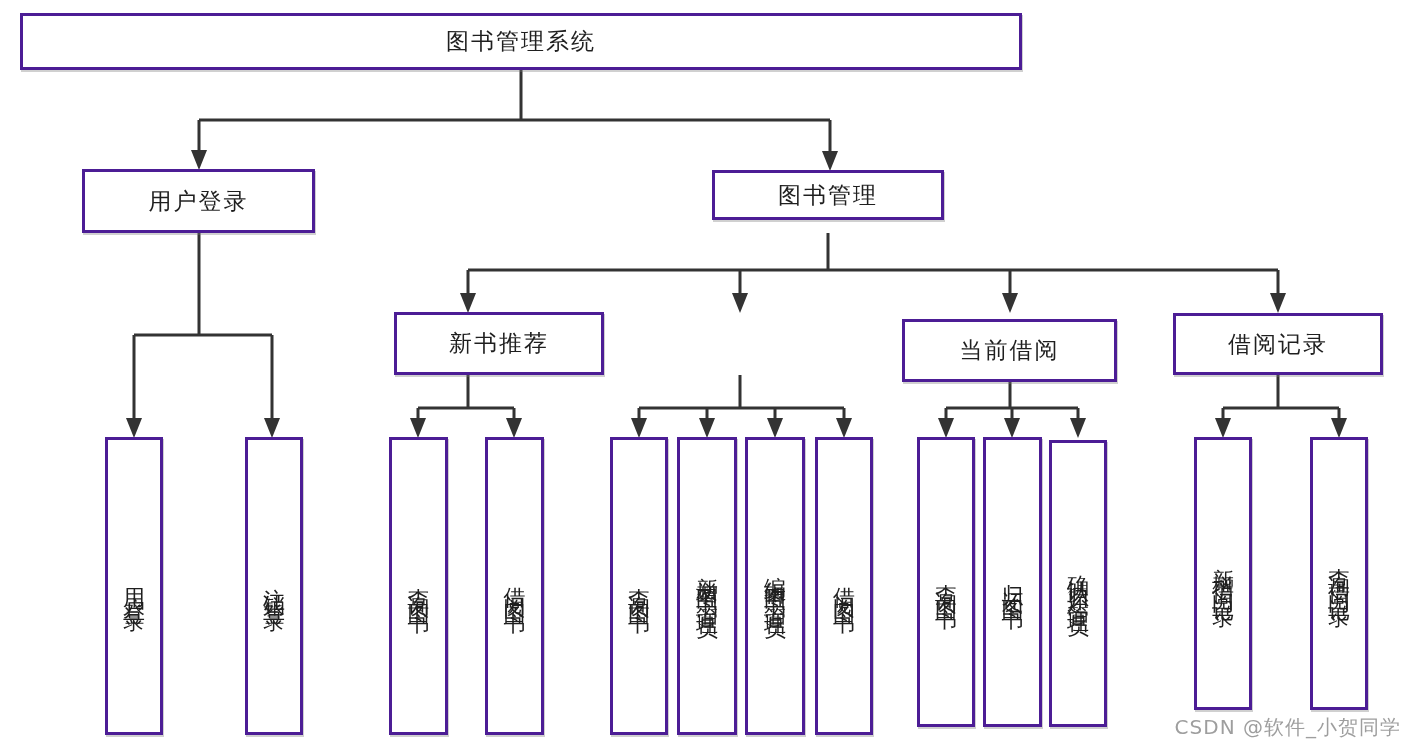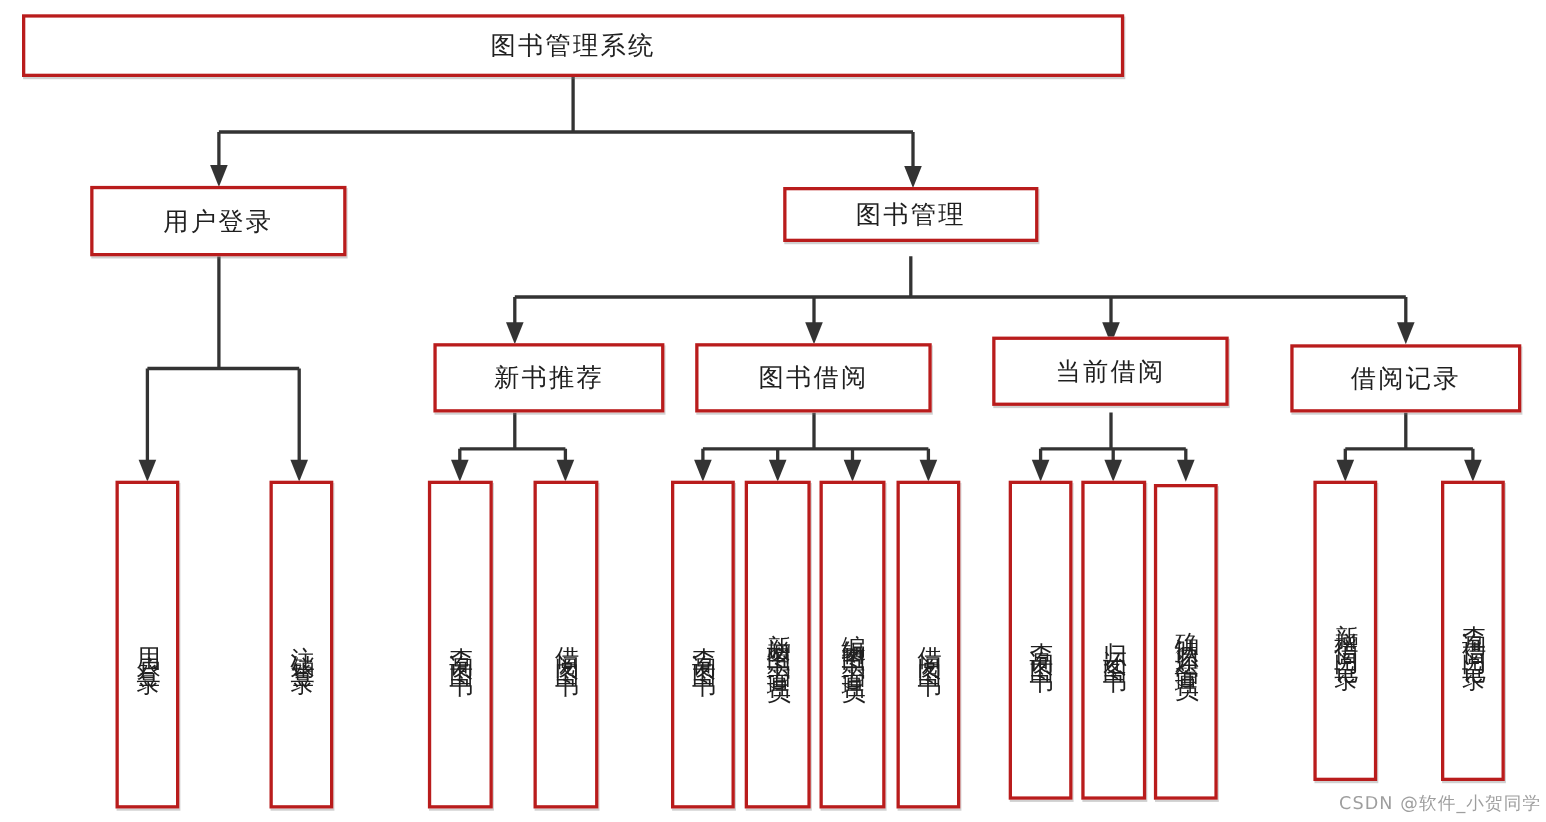--- a/index.html
+++ b/index.html
@@ -13,21 +13,21 @@
     position: relative;
     width: 1405px; height: 747px;
     background: #ffffff;
   }
   #wires {
     position: absolute; left: 0; top: 0; z-index: 0;
   }
   .node {
     position: absolute;
     box-sizing: border-box;
-    border: 3px solid #b91c1c;
+    border: 3px solid #4c1d95;
     background: #ffffff;
     color: #1f1f1f;
     display: flex;
     align-items: center;
     justify-content: center;
     z-index: 1;
     box-shadow: 1px 2px 0 rgba(120,120,120,0.35);
   }
   .hbox {
     font-size: 23px;
@@ -40,21 +40,21 @@
     font-size: 22px;
     letter-spacing: 8px;
     line-height: 1;
     overflow: hidden;
   }
   .vbox.tight { letter-spacing: 6px; }
   #watermark {
     position: absolute;
     right: 4px; bottom: 6px;
     z-index: 2;
-    font-size: 16px;
+    font-size: 20px;
     color: rgba(150,150,150,0.92);
     letter-spacing: 1px;
     white-space: nowrap;
   }
 </style>
 </head>
 <body>
 
 <div id="stage">
 
@@ -90,22 +90,21 @@
       <polygon points="1331,418 1347,418 1339,438"></polygon>
     </g>
   </svg>
 
   <div class="node hbox" style="left:20px; top:13px; width:1002px; height:57px;">图书管理系统</div>
 
   <div class="node hbox" style="left:82px; top:169px; width:233px; height:64px;">用户登录</div>
   <div class="node hbox" style="left:712px; top:170px; width:232px; height:50px;">图书管理</div>
 
   <div class="node hbox" style="left:363px; top:312px; width:210px; height:63px;margin-left:31px;">新书推荐</div>
-  <div class="node hbox" style="left:632px; top:312px; width:215px; height:63px;">图书借阅</div>
-  <div class="node hbox" style="left:902px; top:306px; width:215px; height:63px;">当前借阅</div>
+  <div class="node hbox" style="left:902px; top:319px; width:215px; height:63px;">当前借阅</div>
   <div class="node hbox" style="left:1173px; top:313px; width:210px; height:62px;">借阅记录</div>
 
   <div class="node vbox" style="left:105px; top:437px; width:58px; height:298px;">用户登录</div>
   <div class="node vbox" style="left:245px; top:437px; width:58px; height:298px;">注销登录</div>
 
   <div class="node vbox" style="left:389px; top:437px; width:59px; height:298px;">查询图书</div>
   <div class="node vbox" style="left:485px; top:437px; width:59px; height:298px;">借阅图书</div>
 
   <div class="node vbox" style="left:610px; top:437px; width:58px; height:298px;">查询图书</div>
   <div class="node vbox tight" style="left:677px; top:437px; width:60px; height:298px;">新增图书（管理员）</div>

